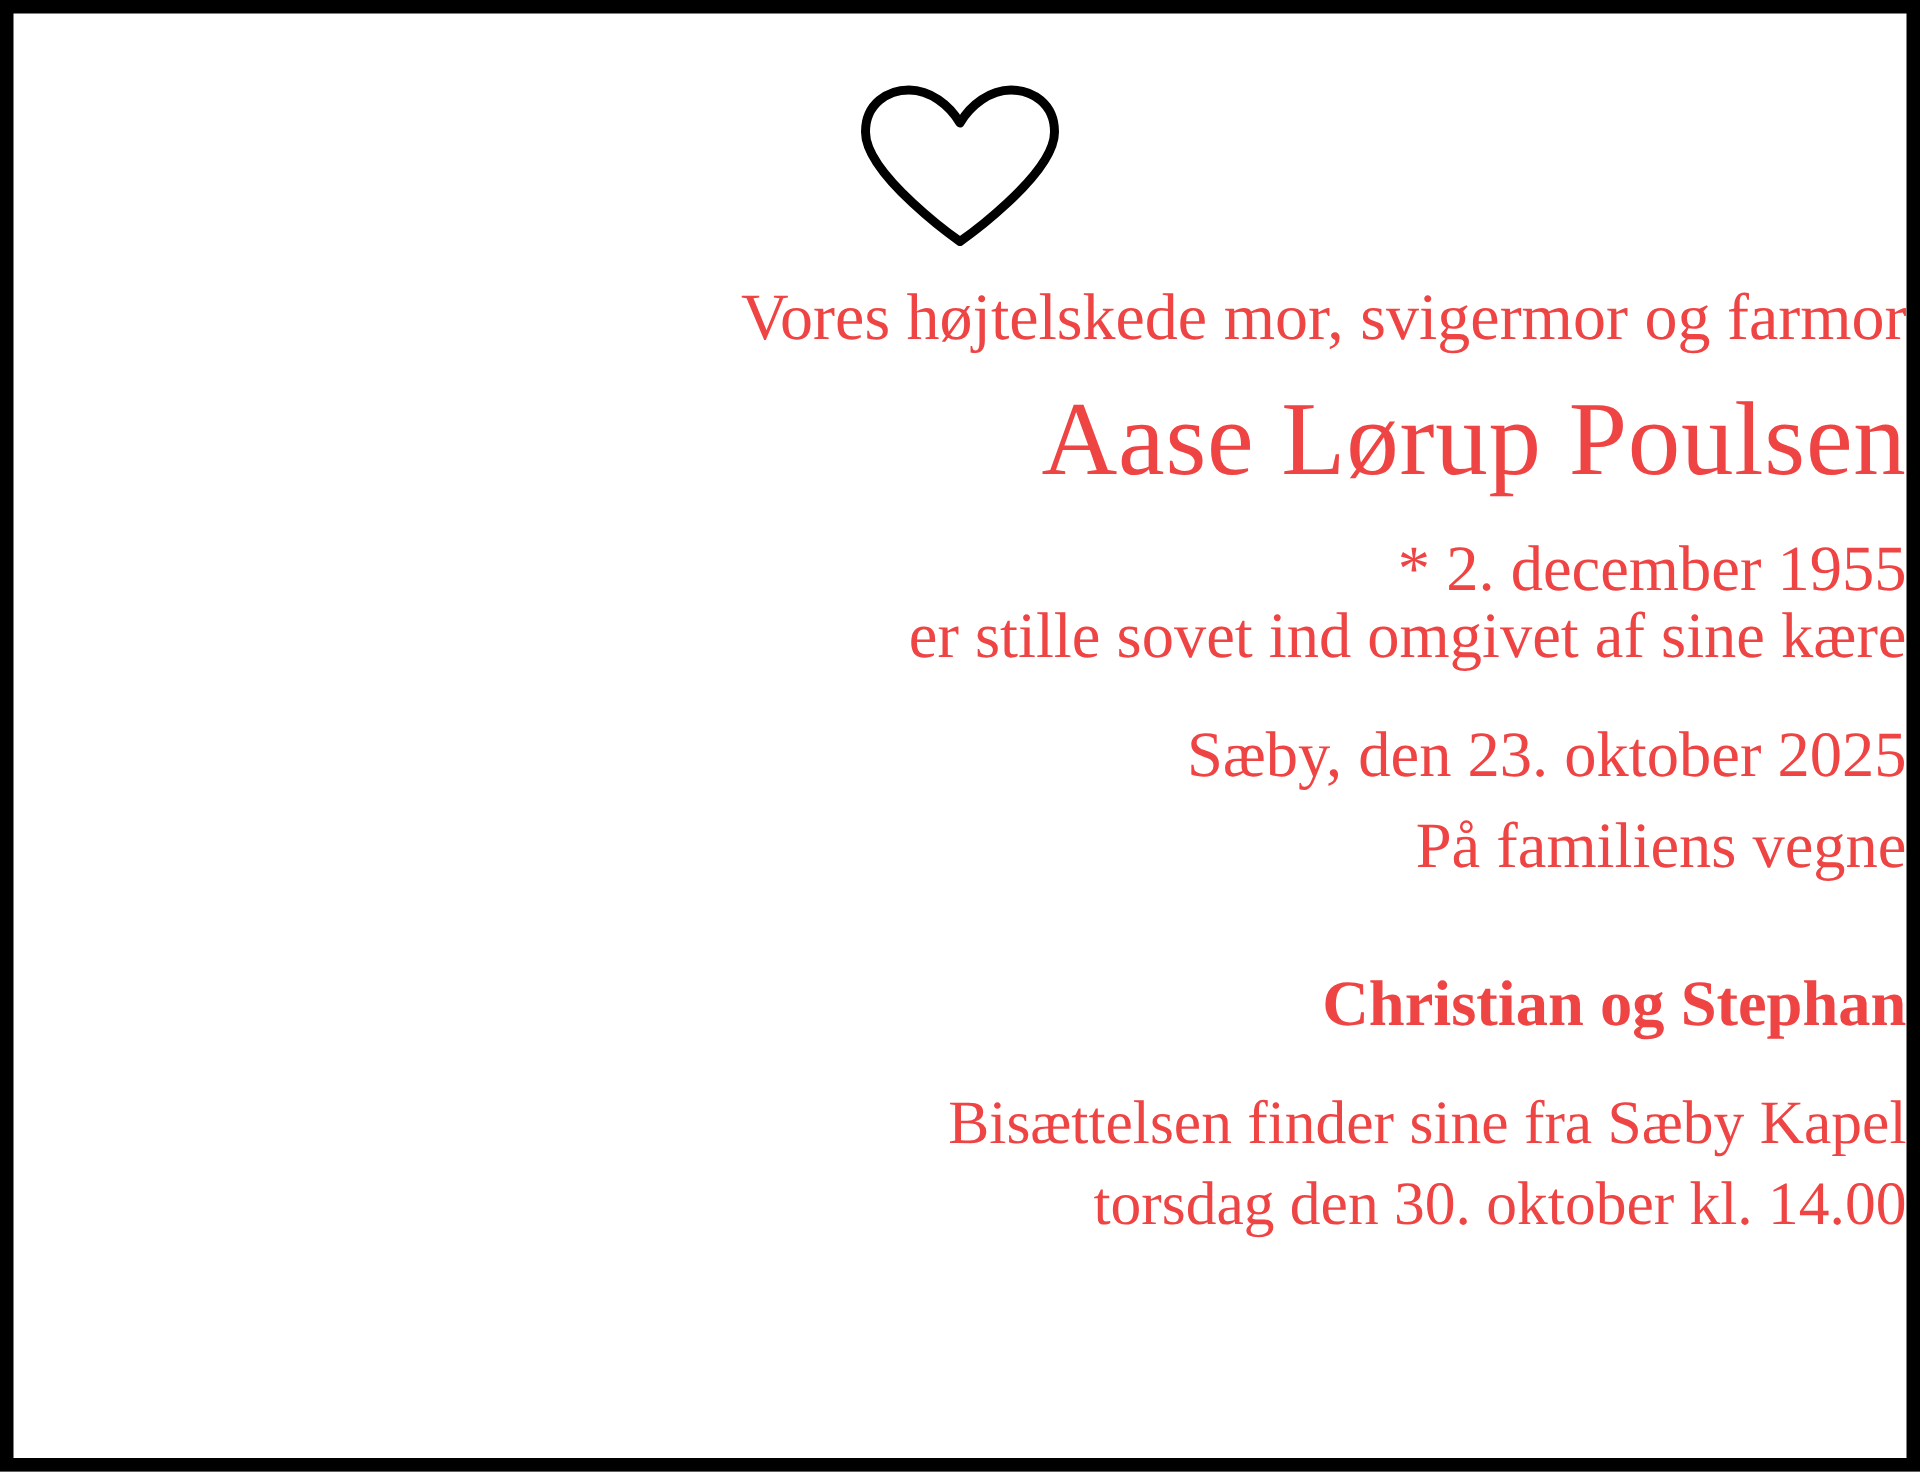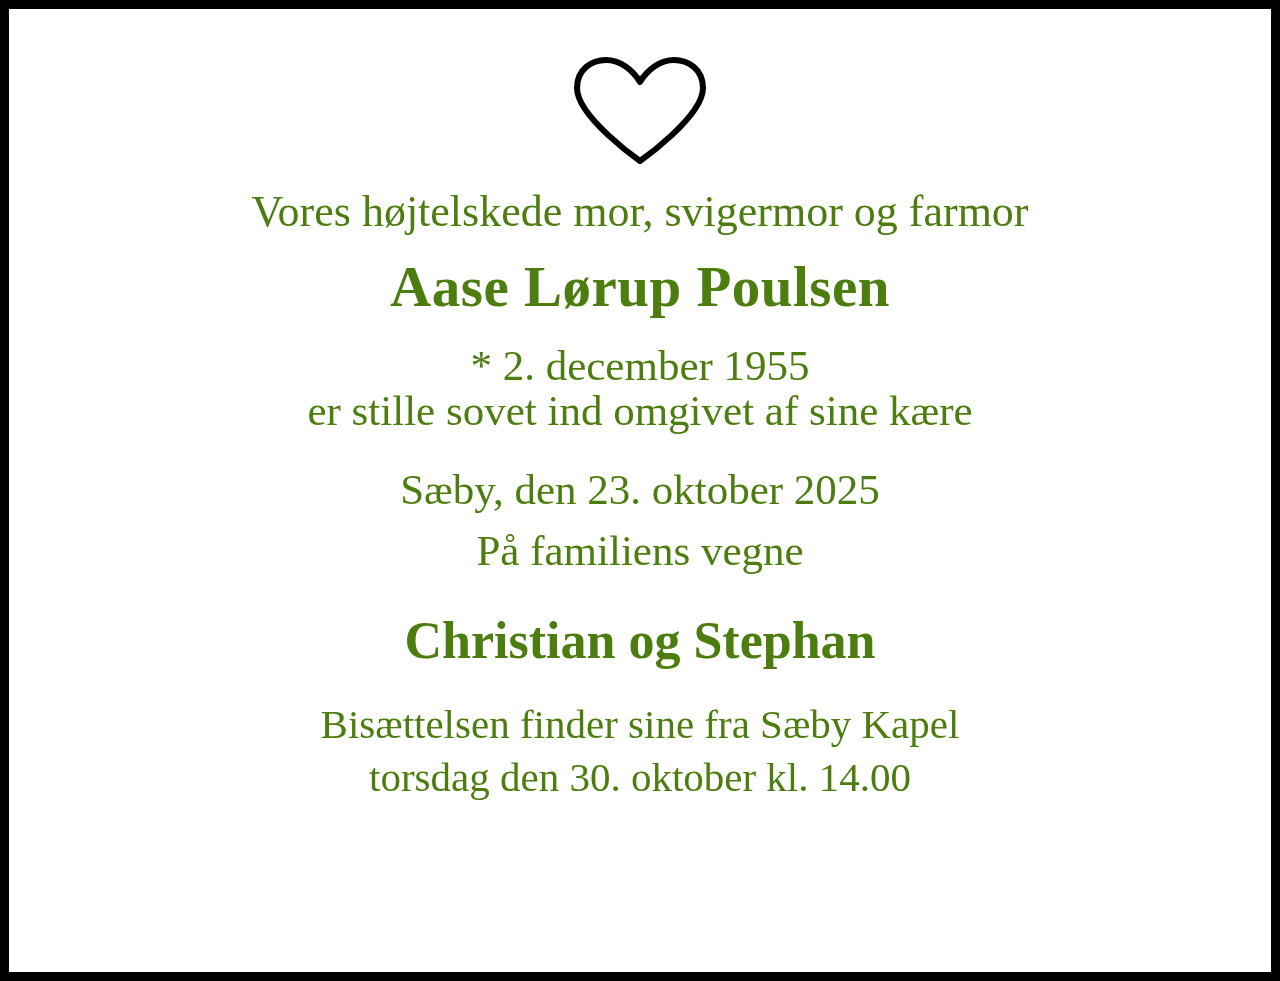--- a/index.html
+++ b/index.html
@@ -29,55 +29,56 @@
     align-items: center;
     padding-top: 46px;
   }
   .heart-icon {
     width: 146px;
     height: 112px;
     display: block;
     margin-bottom: 18px;
   }
   .line {
-    text-align: center;
-    color: #4d7c0f;
+    text-align: right;
+    color: #ef4444;
     line-height: 1.05;
     width: 100%;
   }
   .intro {
     font-size: 44px;
     margin-top: 4px;
     margin-bottom: 22px;
   }
   .name {
-    font-size: 57px;
-    font-weight: bold;
+    font-size: 70px;
+    font-weight: normal;
     letter-spacing: 0.5px;
     margin-bottom: 26px;
   }
   .born {
     font-size: 43px;
   }
   .passing {
     font-size: 43px;
     margin-bottom: 34px;
   }
   .place-date {
     font-size: 43px;
     margin-bottom: 16px;
   }
   .on-behalf {
     font-size: 43px;
     margin-bottom: 40px;
   }
   .survivors {
-    font-size: 52px;
+    font-size: 43px;
     font-weight: bold;
     margin-bottom: 30px;
+    margin-top: 20px;
   }
   .funeral {
     font-size: 41px;
     line-height: 1.30;
   }
 </style>
 </head>
 <body>
 
 <div class="notice-frame">

